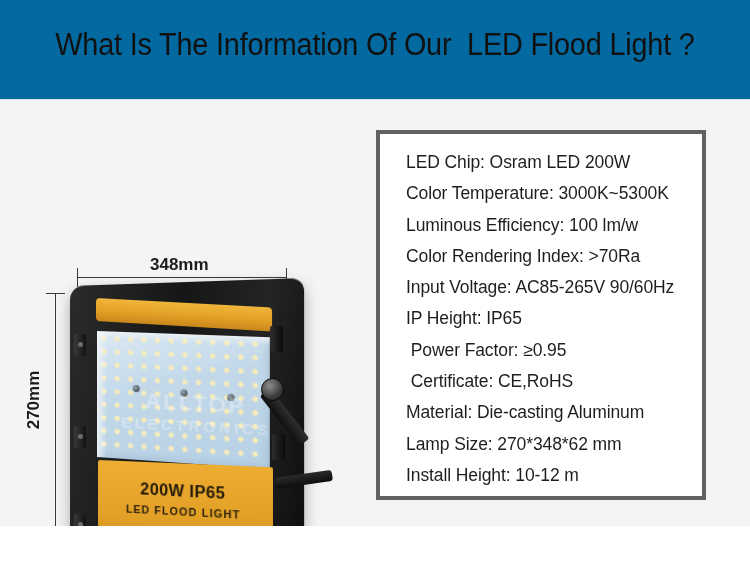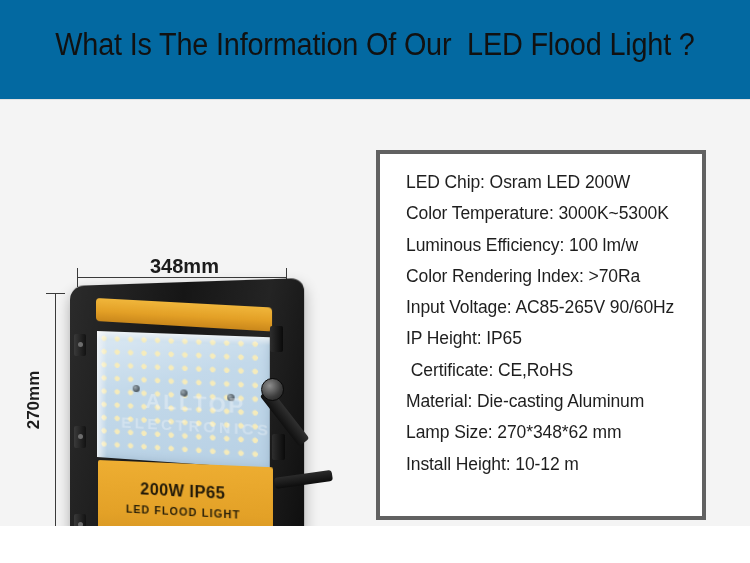--- a/index.html
+++ b/index.html
@@ -85,21 +85,21 @@
   }
   .dim-top-tick-r {
     position: absolute;
     left: 286px; top: 168px;
     width: 1px; height: 19px;
     background: #3a3a3a;
   }
   .dim-top-label {
     position: absolute;
     left: 150px; top: 155px;
-    font-size: 20px;
+    font-size: 17px;
     font-weight: 700;
     color: #1c1c1c;
     letter-spacing: 0px;
     white-space: nowrap;
   }
 
   
   .dim-left-line {
     position: absolute;
     left: 55px; top: 193px;
@@ -369,21 +369,20 @@
 
   
   .spec-box {
     position: absolute;
     left: 376px; top: 130px;
     width: 330px;
     height: 370px;
     background: #ffffff;
     border: 4px solid #616161;
     box-sizing: border-box;
-    margin-top: 20px;
   }
   .spec-list {
     position: absolute;
     left: 26px; top: 13px;
     width: 300px;
   }
   .spec-line {
     font-size: 17.5px;
     line-height: 31.3px;
     color: #1e1e1e;
@@ -475,20 +474,21 @@
   </div>
 
   <div class="spec-box">
     <div class="spec-list">
       <div class="spec-line">LED Chip: Osram LED 200W</div>
       <div class="spec-line">Color Temperature: 3000K~5300K</div>
       <div class="spec-line">Luminous Efficiency: 100 lm/w</div>
       <div class="spec-line">Color Rendering Index: &gt;70Ra</div>
       <div class="spec-line">Input Voltage: AC85-265V 90/60Hz</div>
       <div class="spec-line">IP Height: IP65</div>
+      <div class="spec-line"> Power Factor: ≥0.95</div>
       <div class="spec-line"> Certificate: CE,RoHS</div>
       <div class="spec-line">Material: Die-casting Aluminum</div>
       <div class="spec-line">Lamp Size: 270*348*62 mm</div>
       <div class="spec-line">Install Height: 10-12 m</div>
     </div>
   </div>
 
   <div class="bottom-band"></div>
 
 </div>

